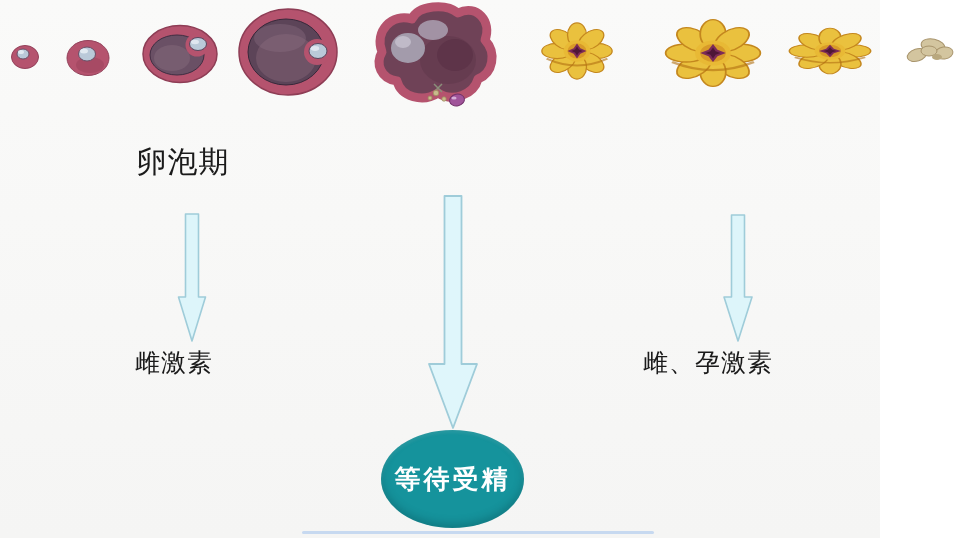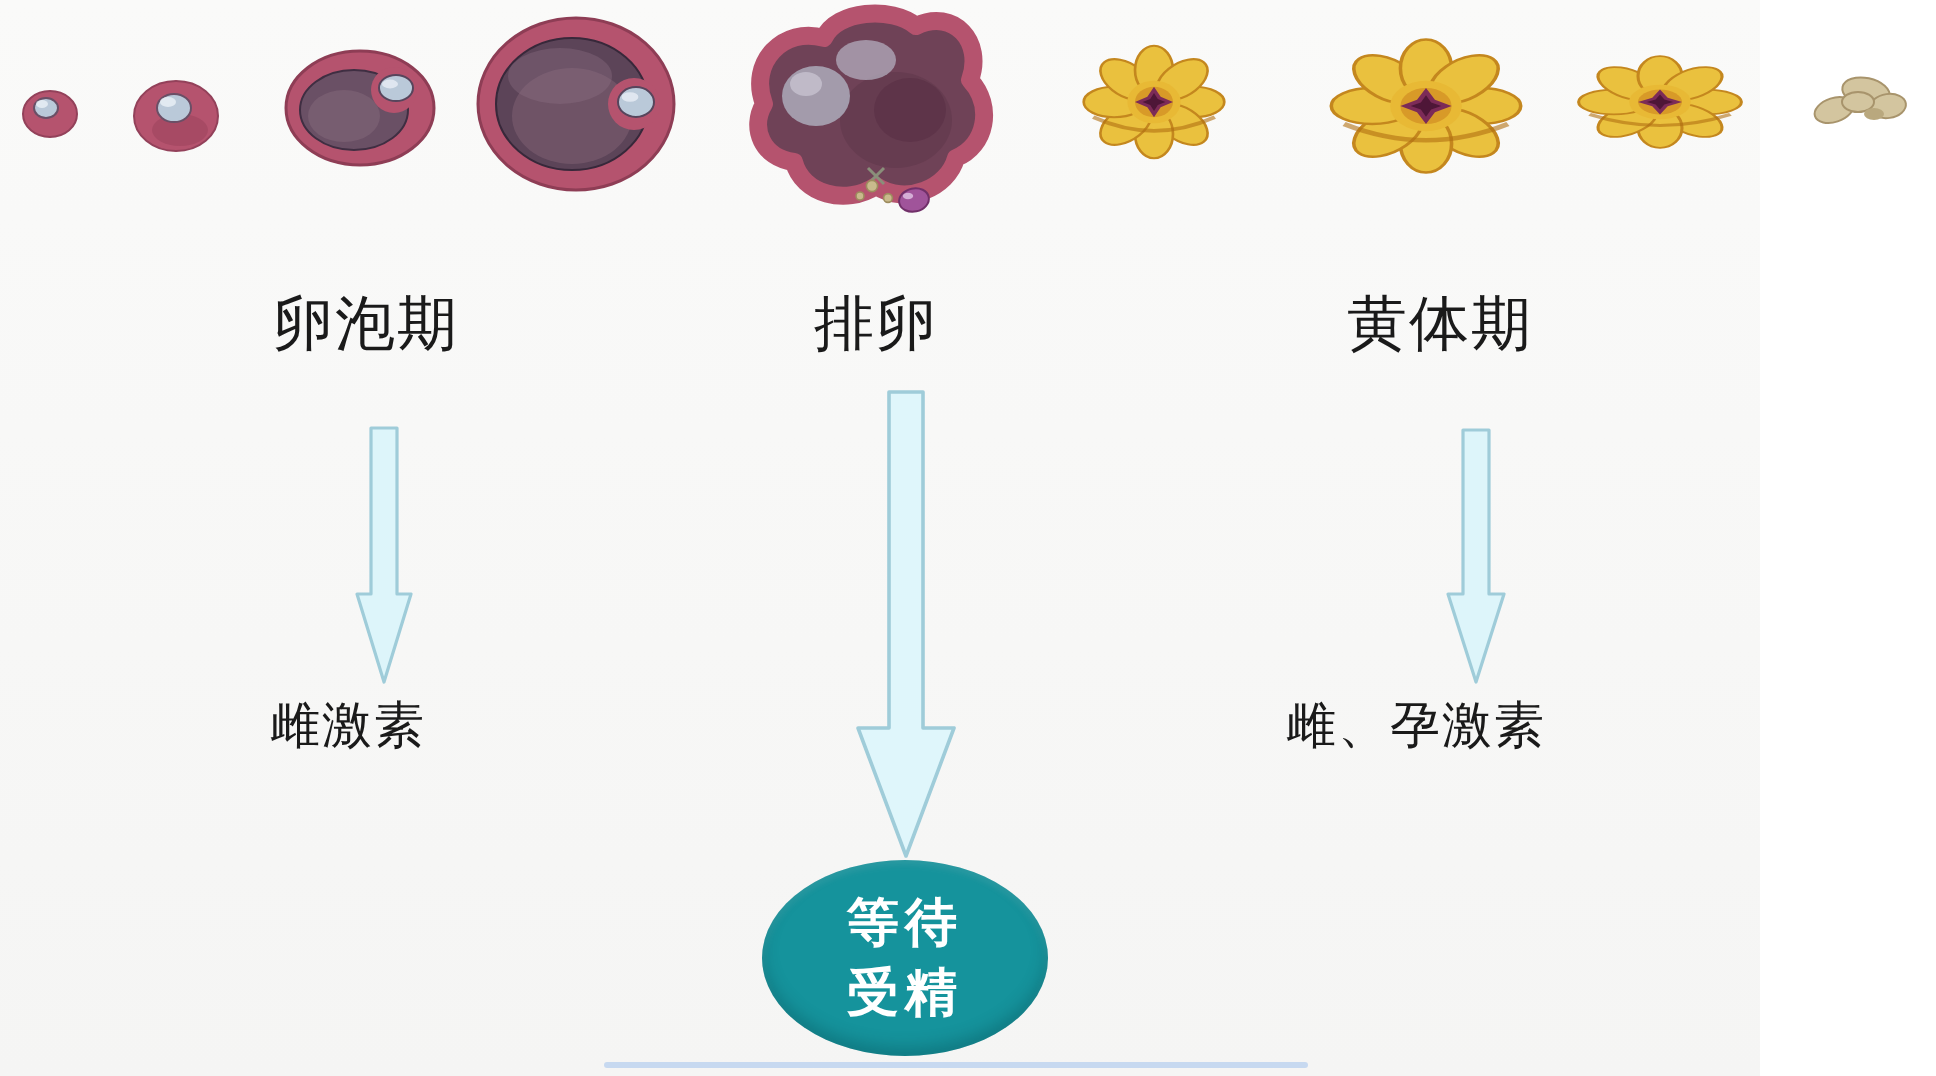--- a/index.html
+++ b/index.html
@@ -20,21 +20,21 @@
   }
   .hormone-label{
     font-size:25px;font-weight:500;color:#1a1a1a;
     letter-spacing:1px;white-space:nowrap;
     transform:translateX(-50%);
   }
   .outcome-ellipse{
     left:381px;top:430px;width:143px;height:98px;
     background:#15939c;border-radius:50%;
     box-shadow:inset 0 -4px 8px rgba(0,55,60,.28), inset 0 2px 4px rgba(255,255,255,.12);
-    display:flex;flex-direction:column;align-items:center;justify-content:center;
+    display:flex;align-items:center;justify-content:center;
     color:#ffffff;font-size:26px;font-weight:bold;line-height:35px;letter-spacing:3px;
     text-align:center;
   }
   .base-line{
     left:302px;top:531px;width:352px;height:3px;
     background:#c2d6ef;border-radius:2px;opacity:.9;
   }
   svg{display:block;}
 </style>
 </head>
@@ -131,22 +131,20 @@
       <ellipse cx="929" cy="51" rx="8" ry="5"></ellipse>
       <ellipse cx="937" cy="57" rx="5" ry="3" fill="#b9a87e" stroke="none"></ellipse>
     </g>
 
     <path d="M185.5,214 L185.5,297 L178.5,297 L192,341 L205.5,297 L198.5,297 L198.5,214 Z" fill="#ddf5fa" stroke="#9fccd9" stroke-width="1.6" stroke-linejoin="round"></path>
     <path d="M444.5,196 L444.5,364 L429,364 L453,428 L477,364 L461.5,364 L461.5,196 Z" fill="#dff6fb" stroke="#9fccd9" stroke-width="1.8" stroke-linejoin="round"></path>
     <path d="M731.5,215 L731.5,297 L724,297 L738,341 L752,297 L744.5,297 L744.5,215 Z" fill="#ddf5fa" stroke="#9fccd9" stroke-width="1.6" stroke-linejoin="round"></path>
   </svg>
 
   <div class="abs phase-label" style="left:183px;top:142px">卵泡期</div>
-  <div class="abs phase-label" style="left:438px;top:142px">排卵</div>
-  <div class="abs phase-label" style="left:720px;top:142px">黄体期</div>
 
   <div class="abs hormone-label" style="left:174px;top:346px">雌激素</div>
   <div class="abs hormone-label" style="left:708px;top:346px">雌、孕激素</div>
 
   <div class="abs outcome-ellipse">
     <span>等待</span>
     <span>受精</span>
   </div>
 
   <div class="abs base-line"></div>

